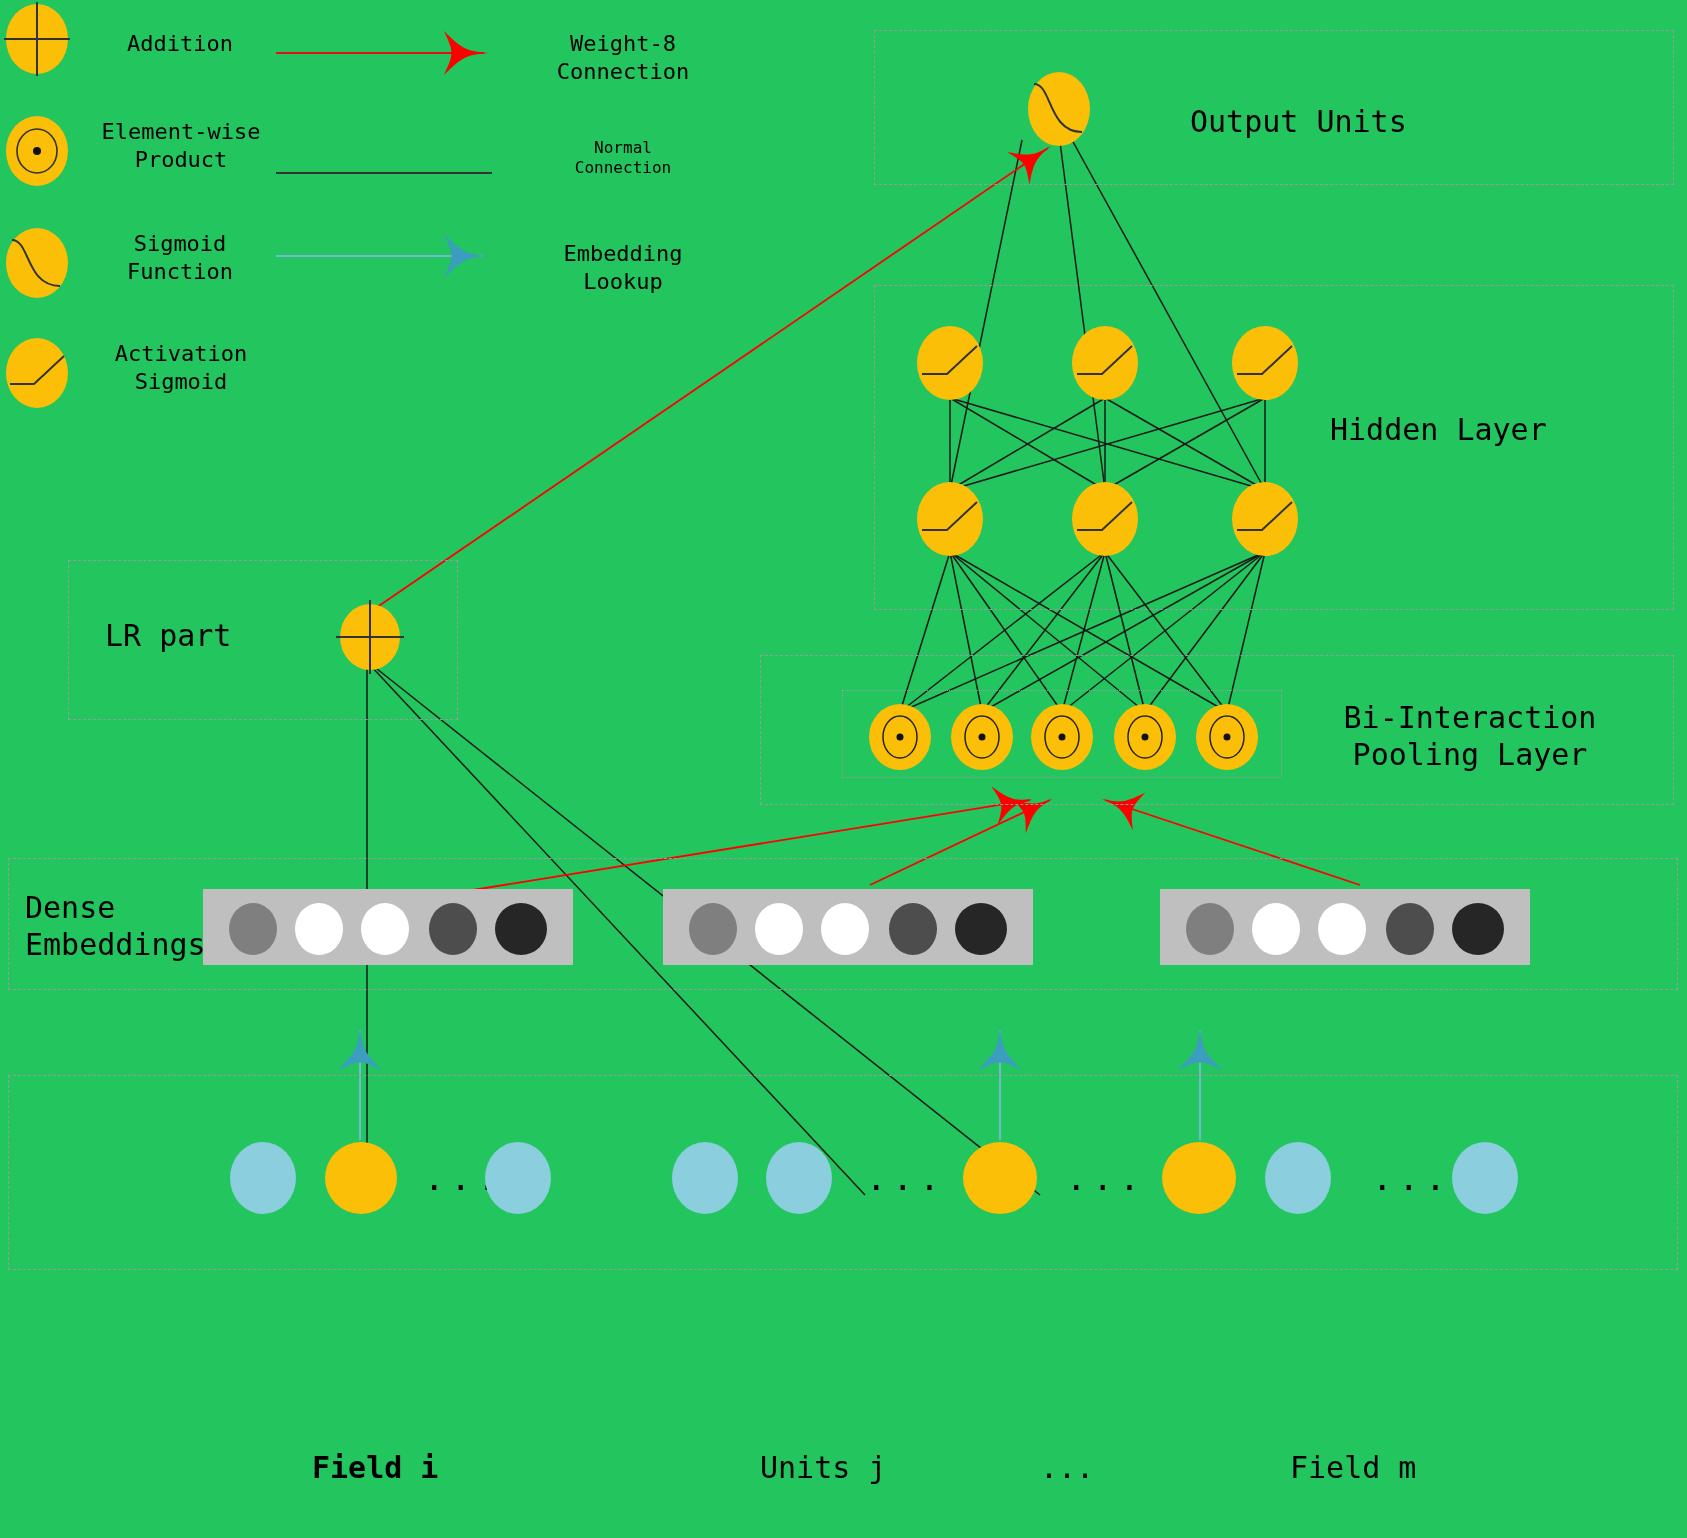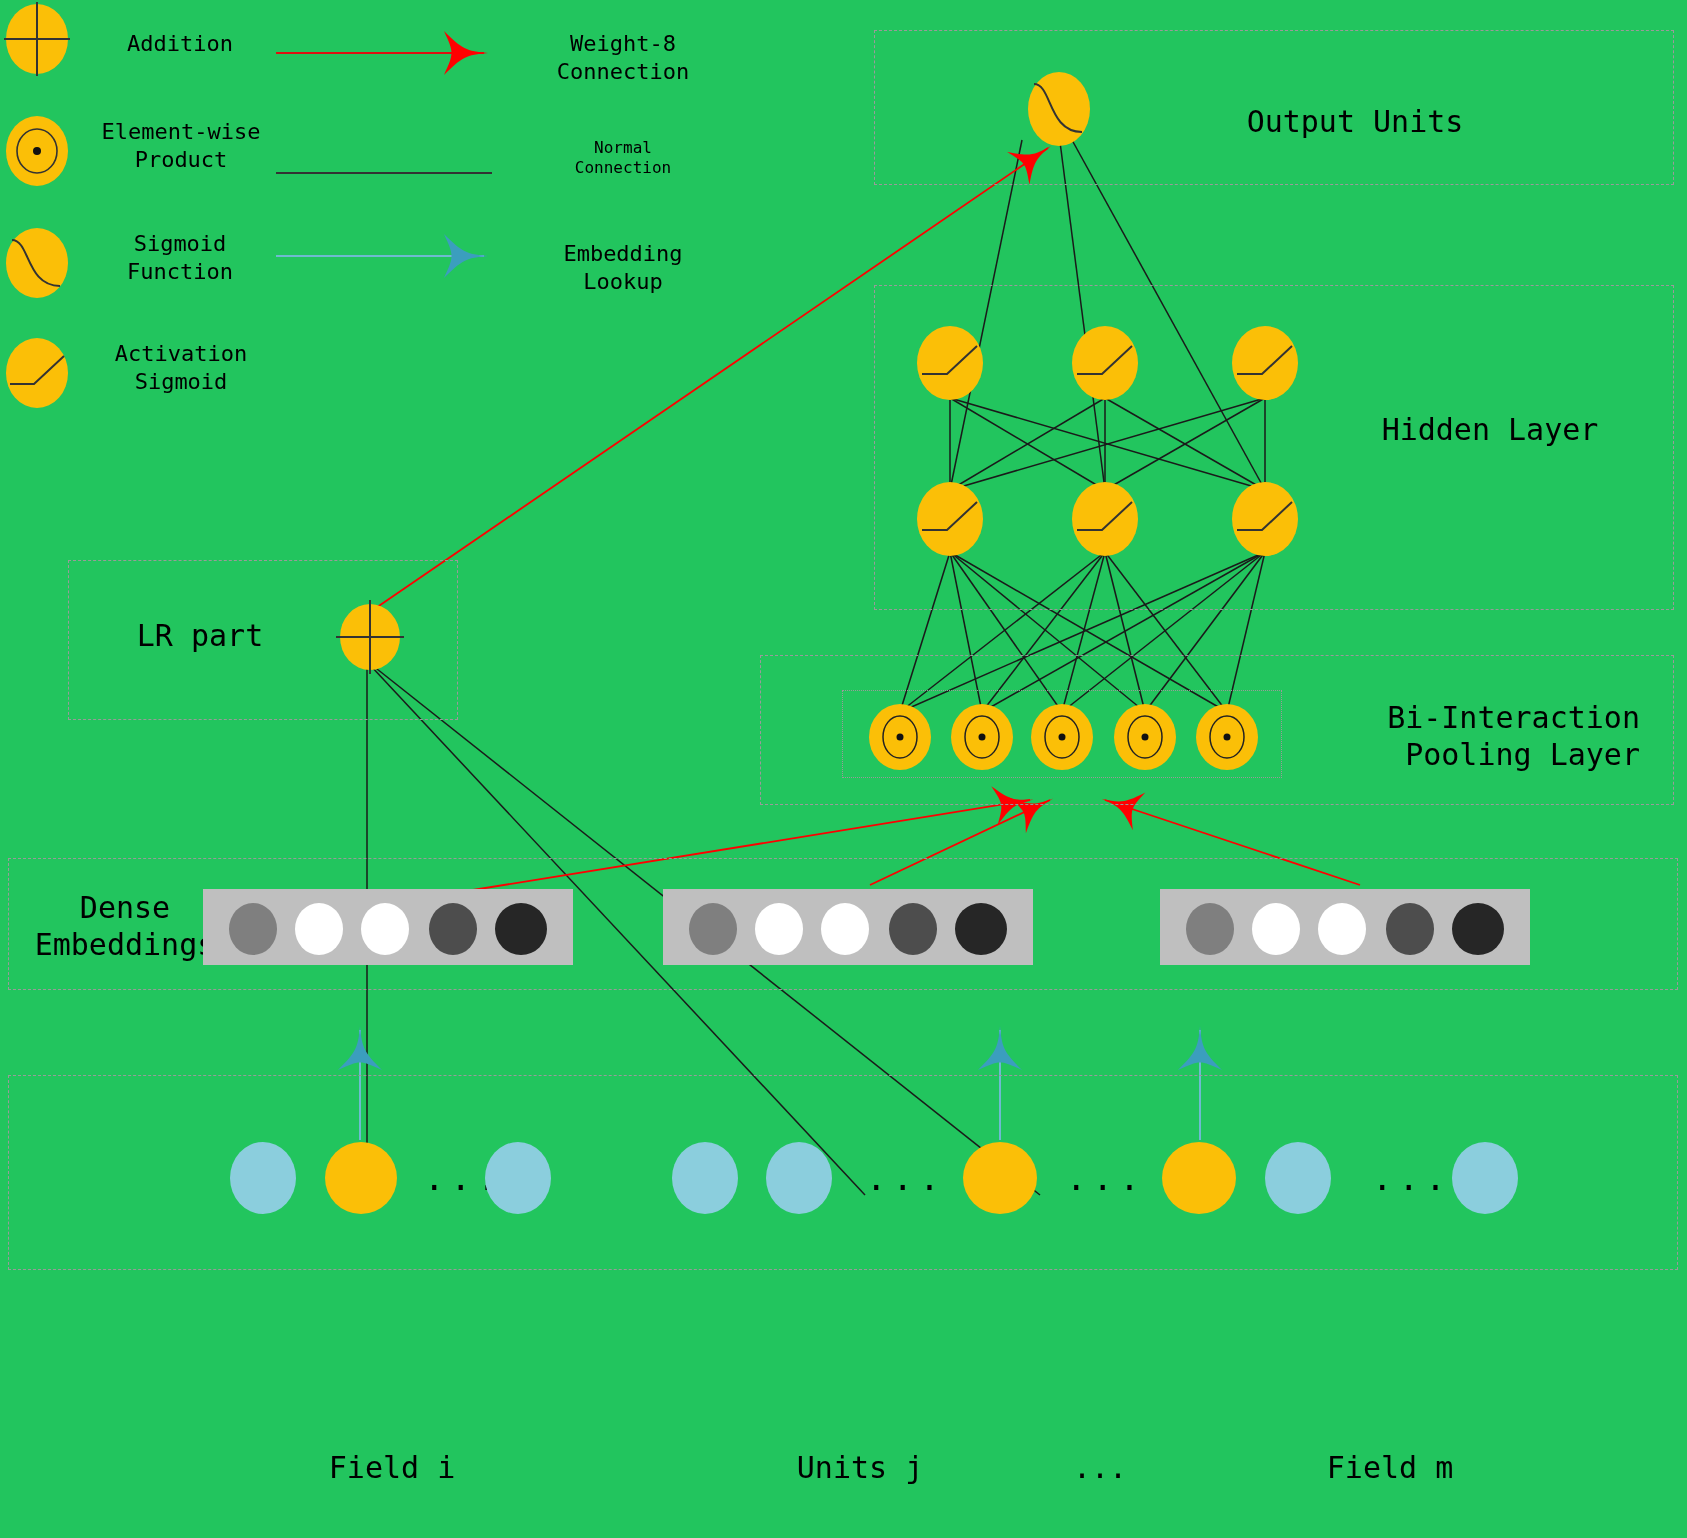--- a/index.html
+++ b/index.html
@@ -1,19 +1,19 @@
 <!DOCTYPE html>
 <html><head>
 <meta charset="utf-8">
 <style>
   html,body{margin:0;padding:0;background:#ffffff;}
   body{font-family:"DejaVu Sans Mono","Liberation Mono",monospace;}
   #stage{position:relative;width:1687px;height:1538px;background:#22c55e;overflow:hidden;}
   svg#wires{position:absolute;left:0;top:0;width:1687px;height:1538px;pointer-events:none;}
-  .lbl{position:absolute;color:#000;text-align:center;line-height:1.22;white-space:pre-line;
+  .lbl{position:absolute;color:#000;text-align:left;line-height:1.22;white-space:pre-line;
        font-family:"DejaVu Sans Mono","Liberation Mono",monospace;}
   .dashbox{position:absolute;border:1.6px dashed #9a9a9a;box-sizing:border-box;}
   .dotbox{position:absolute;border:1.4px dotted #9a9a9a;box-sizing:border-box;}
   .node{position:absolute;border-radius:50%;}
   .yellow{background:#FBBF07;}
   .blue{background:#8BCEDD;}
   .embblock{position:absolute;background:#BFBFBF;}
   .embdot{position:absolute;border-radius:50%;}
   .ellipsis{position:absolute;color:#000;letter-spacing:.18em;
             font-family:"DejaVu Sans Mono","Liberation Mono",monospace;}
@@ -228,21 +228,21 @@
         <circle cx="31" cy="33" r="3.5" fill="#111"></circle>
       </svg>
     </div>
   <div class="node yellow" style="left:1196px;top:704px;width:62px;height:66px;">
     <svg class="nodeglyph" viewBox="0 0 62 66">
         <ellipse cx="31" cy="33" rx="17" ry="21" fill="none" stroke="#222" stroke-width="1.5"></ellipse>
         <circle cx="31" cy="33" r="3.5" fill="#111"></circle>
       </svg>
     </div>
 
-  <div class="lbl" style="left:1300px;top:700px;width:340px;font-size:30px;text-align:right;">Bi-Interaction
+  <div class="lbl" style="left:1300px;top:700px;width:340px;font-size:30px;text-align:center;">Bi-Interaction
 Pooling Layer</div>
 
   <div class="dashbox" style="left:68px;top:560px;height:160px;width:390px;"></div>
   <div class="node yellow" style="left:340px;top:604px;width:60px;height:66px;">
     <svg class="nodeglyph" viewBox="0 0 60 66">
         <g stroke="#333" stroke-width="2" fill="none">
       <line x1="30" y1="-4" x2="30" y2="70"></line>
           <line x1="-4" y1="33" x2="64" y2="33"></line>
         </g>
       </svg>
@@ -288,18 +288,18 @@
   <div class="node blue" style="left:766px;top:1142px;width:66px;height:72px;"></div>
   <div class="ellipsis" style="left:866px;top:1158px;font-size:34px;">...</div>
   <div class="node yellow" style="left:963px;top:1142px;width:74px;height:72px;"></div>
   <div class="ellipsis" style="left:1066px;top:1158px;font-size:34px;">...</div>
   <div class="node yellow" style="left:1162px;top:1142px;width:74px;height:72px;"></div>
 
   <div class="node blue" style="left:1265px;top:1142px;width:66px;height:72px;"></div>
   <div class="ellipsis" style="left:1372px;top:1158px;font-size:34px;">...</div>
   <div class="node blue" style="left:1452px;top:1142px;width:66px;height:72px;"></div>
 
-  <div class="lbl" style="left:292px;top:1450px;width:200px;font-size:30px;">Field i</div>
+  <div class="lbl" style="left:312px;top:1450px;width:200px;font-size:30px;font-weight:bold;">Field i</div>
   <div class="lbl" style="left:760px;top:1450px;width:200px;font-size:30px;">Units j</div>
   <div class="lbl" style="left:1040px;top:1450px;width:120px;font-size:30px;">...</div>
   <div class="lbl" style="left:1290px;top:1450px;width:200px;font-size:30px;">Field m</div>
 
 </div>
 
 </body></html>

